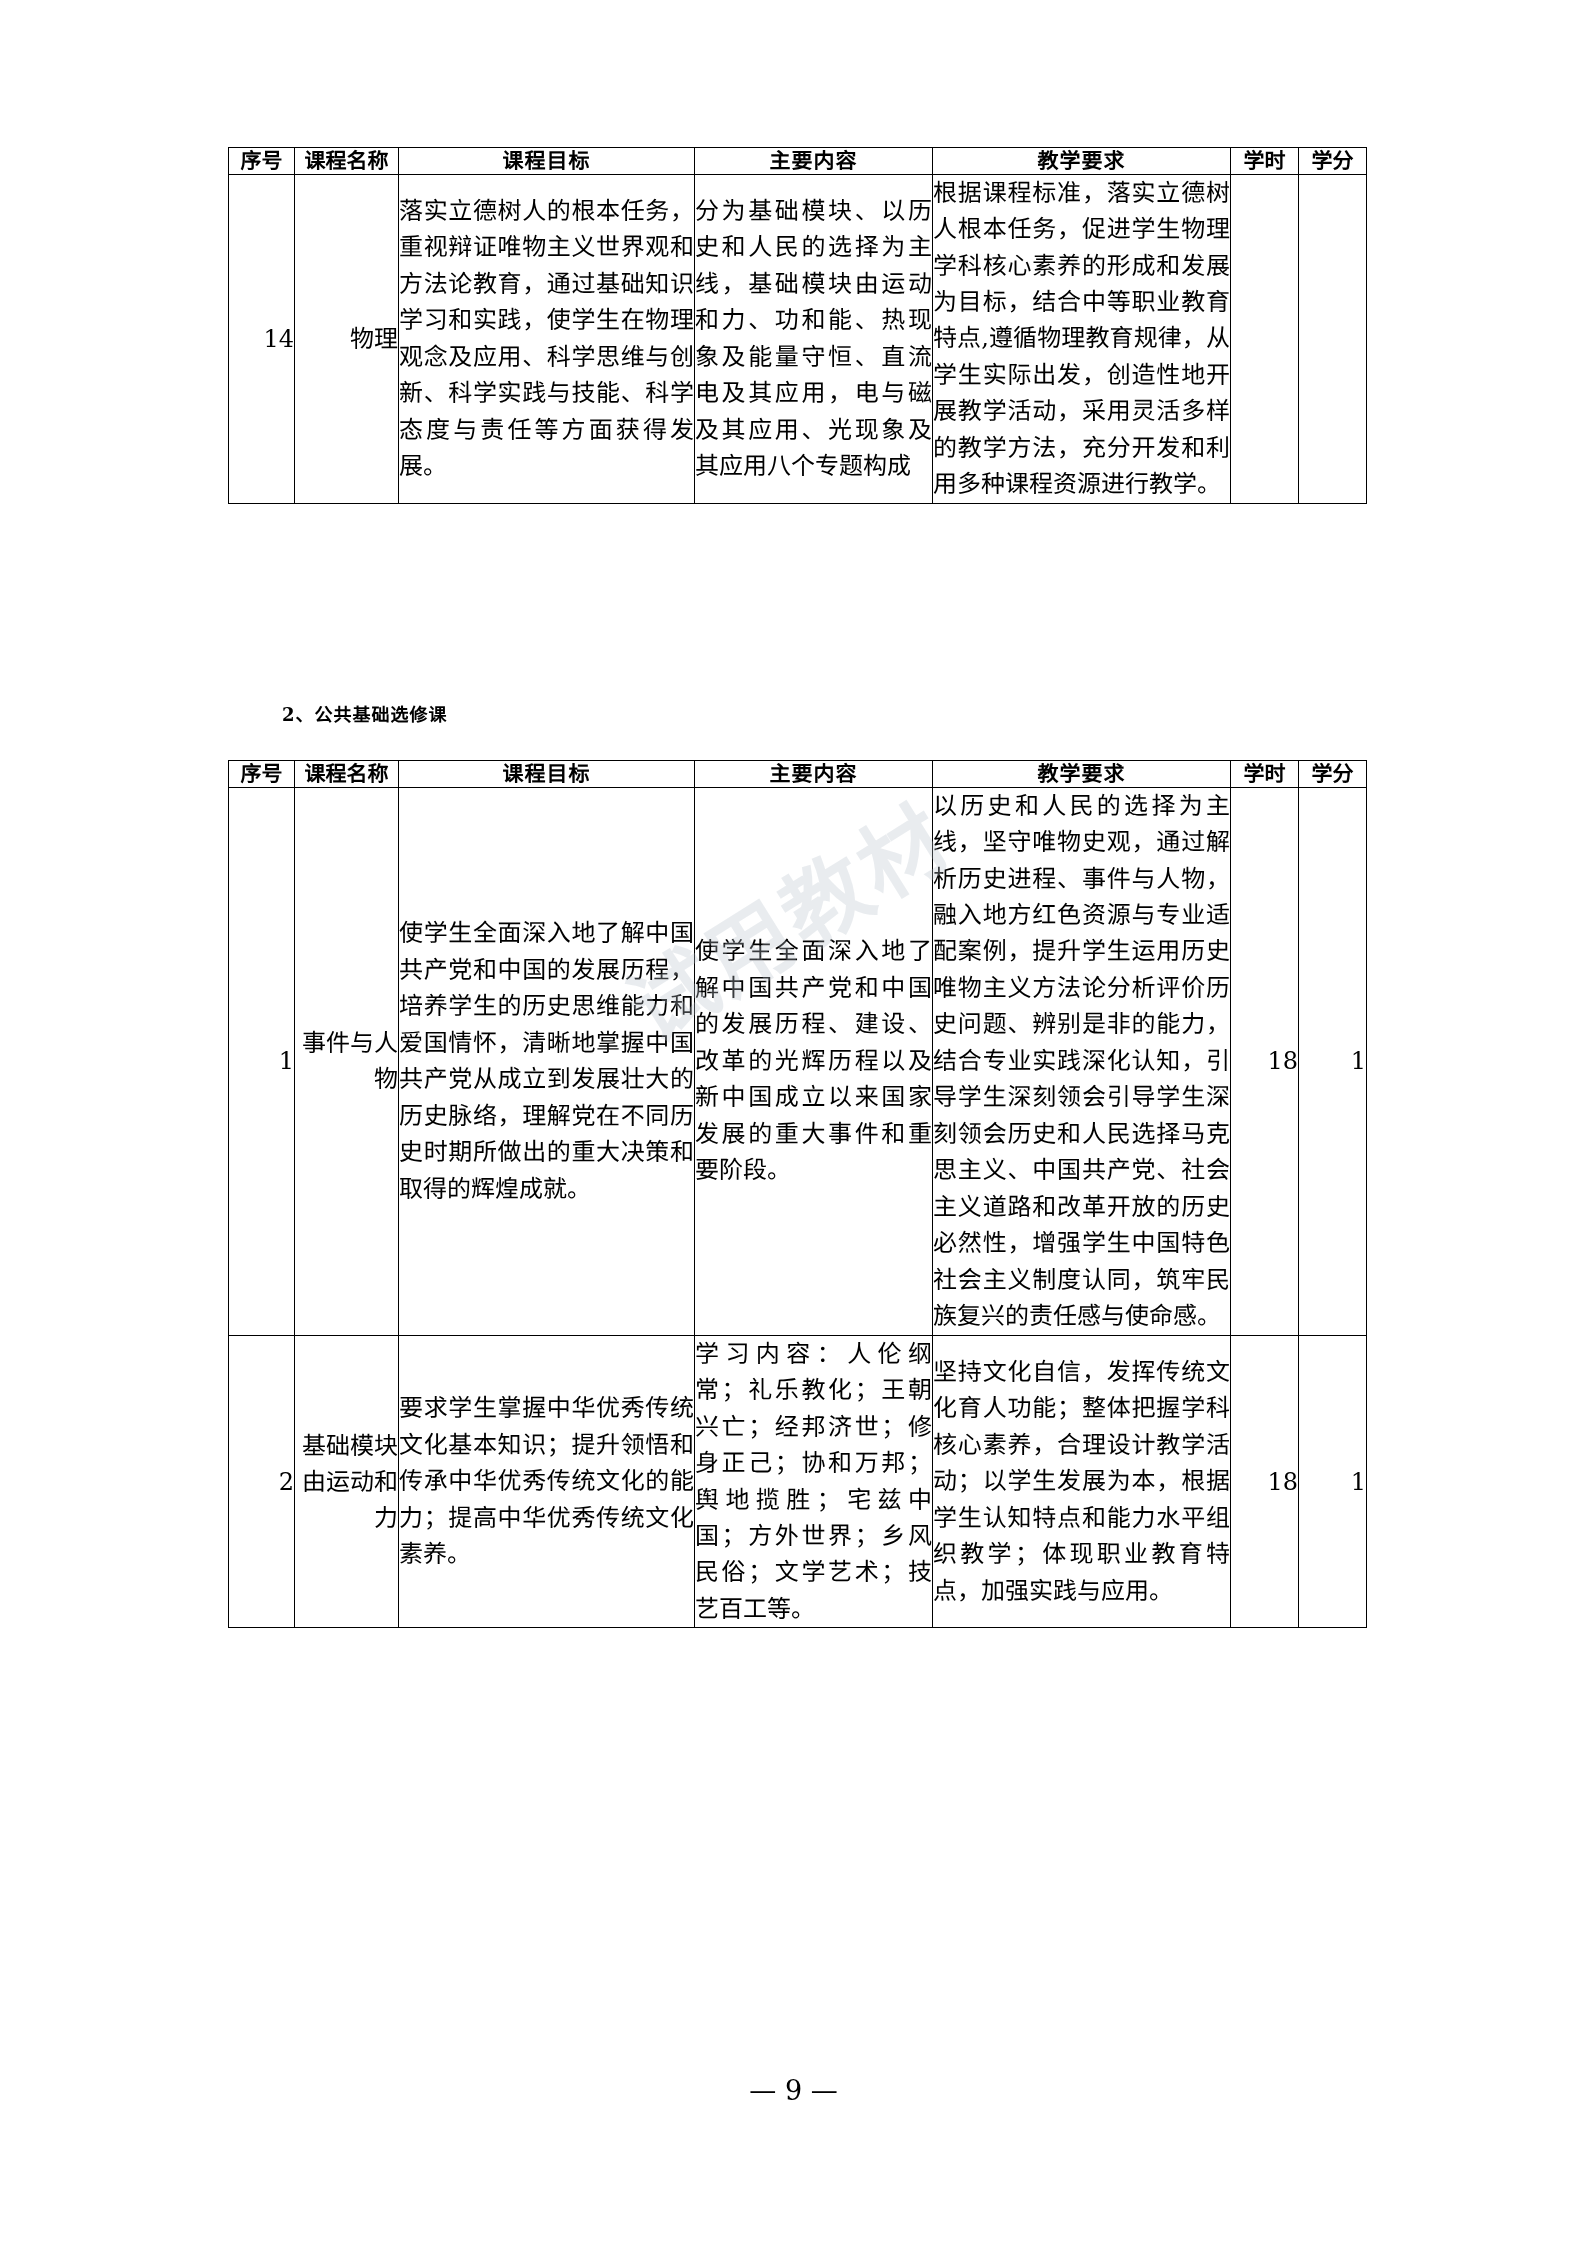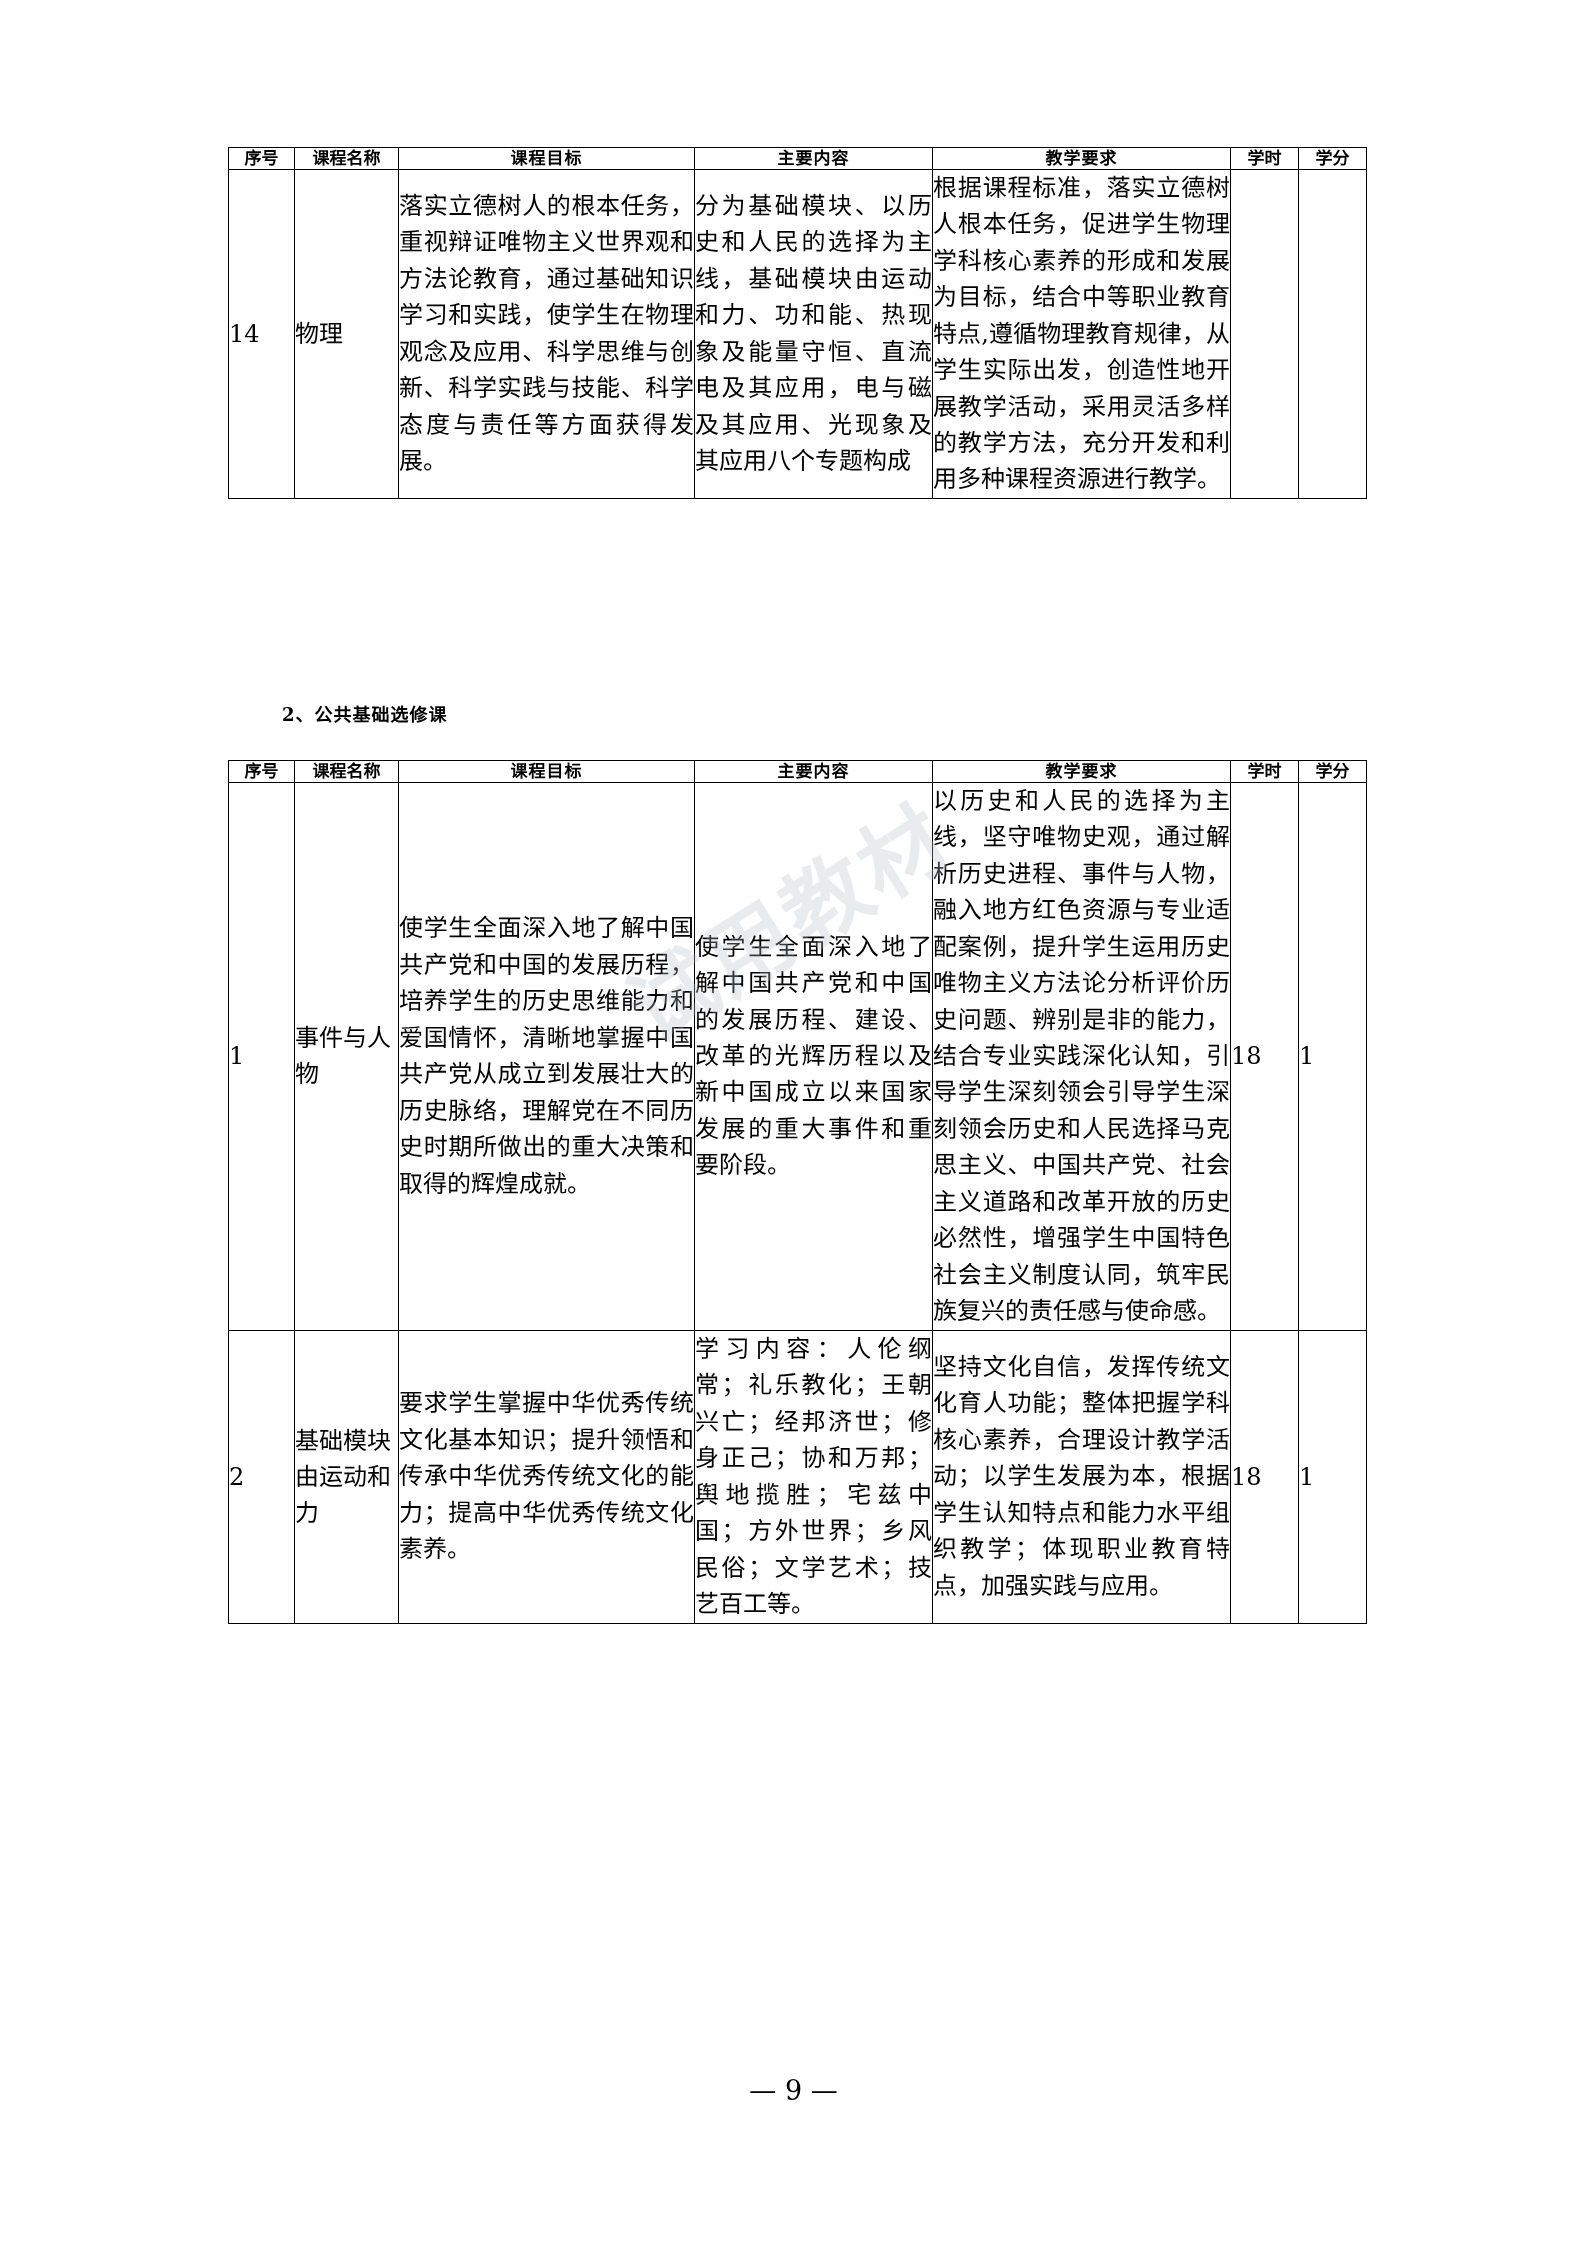--- a/index.html
+++ b/index.html
@@ -71,37 +71,37 @@
   
   col.c-seq    { width: 66px;  }
   col.c-name   { width: 104px; }
   col.c-goal   { width: 296px; }
   col.c-main   { width: 238px; }
   col.c-req    { width: 298px; }
   col.c-hours  { width: 68px;  }
   col.c-credit { width: 68px;  }
 
   th.hd {
-    font-size: 17px;
+    font-size: 21px;
     font-weight: bold;
     text-align: center;
     line-height: 1.22;
     letter-spacing: 1px;
     padding: 10px 2px;
     font-family: "DejaVu Serif", "Liberation Serif", serif;
   }
   th.hd.narrow { letter-spacing: 0; }
 
   td.cell {
     font-size: 24px;
     line-height: 1.52;
     font-family: "DejaVu Serif", "Liberation Serif", serif;
   }
   td.num, td.cname, td.hrs, td.cred {
-    text-align: left;
+    text-align: right;
     font-size: 24px;
     line-height: 1.5;
     margin-left: 21px;
   }
   td.cname { letter-spacing: 0; }
   td.body {
     text-align: justify;
     text-align-last: left;
     text-justify: inter-ideograph;
     padding: 14px 12px 14px 13px;

